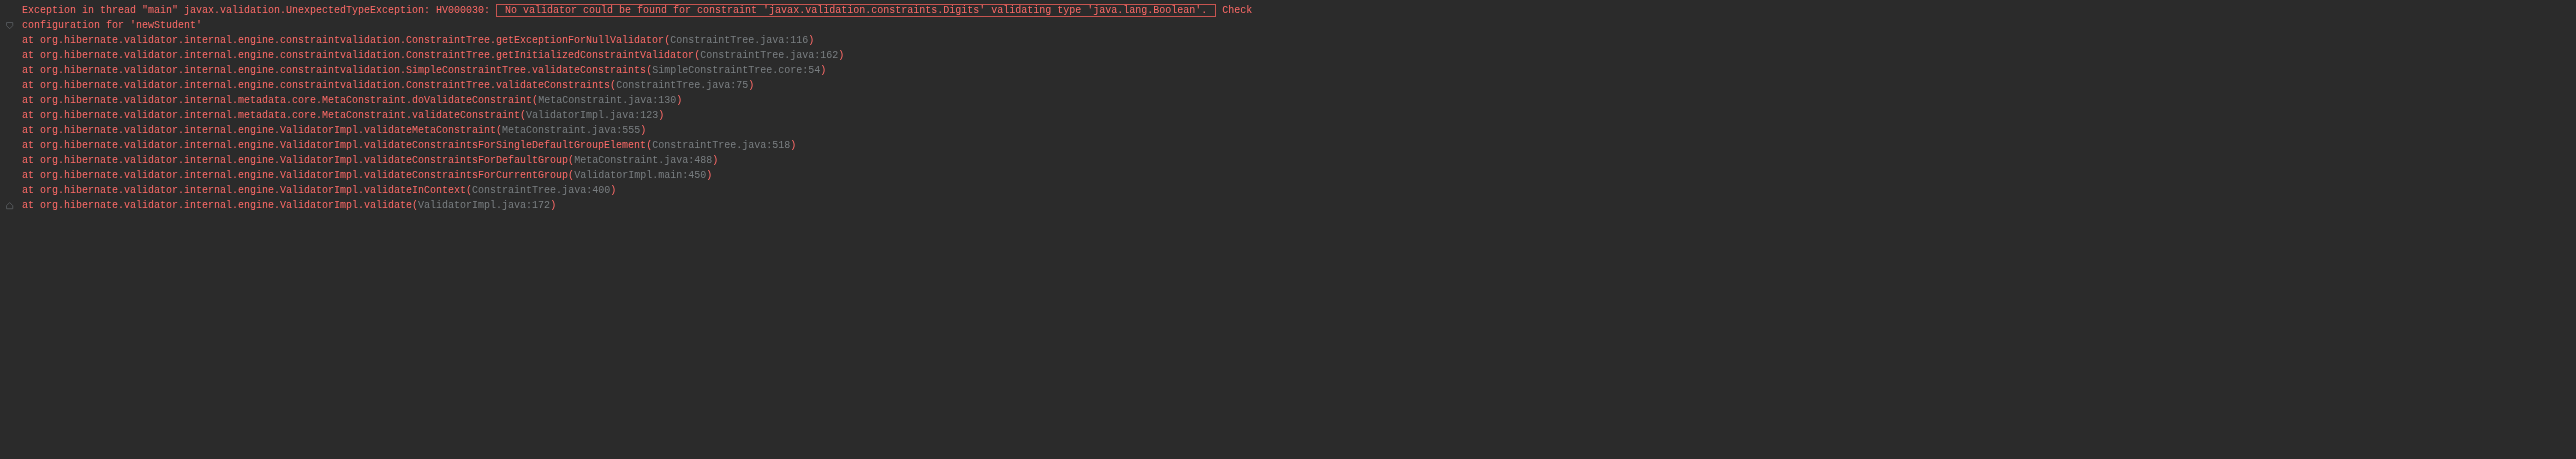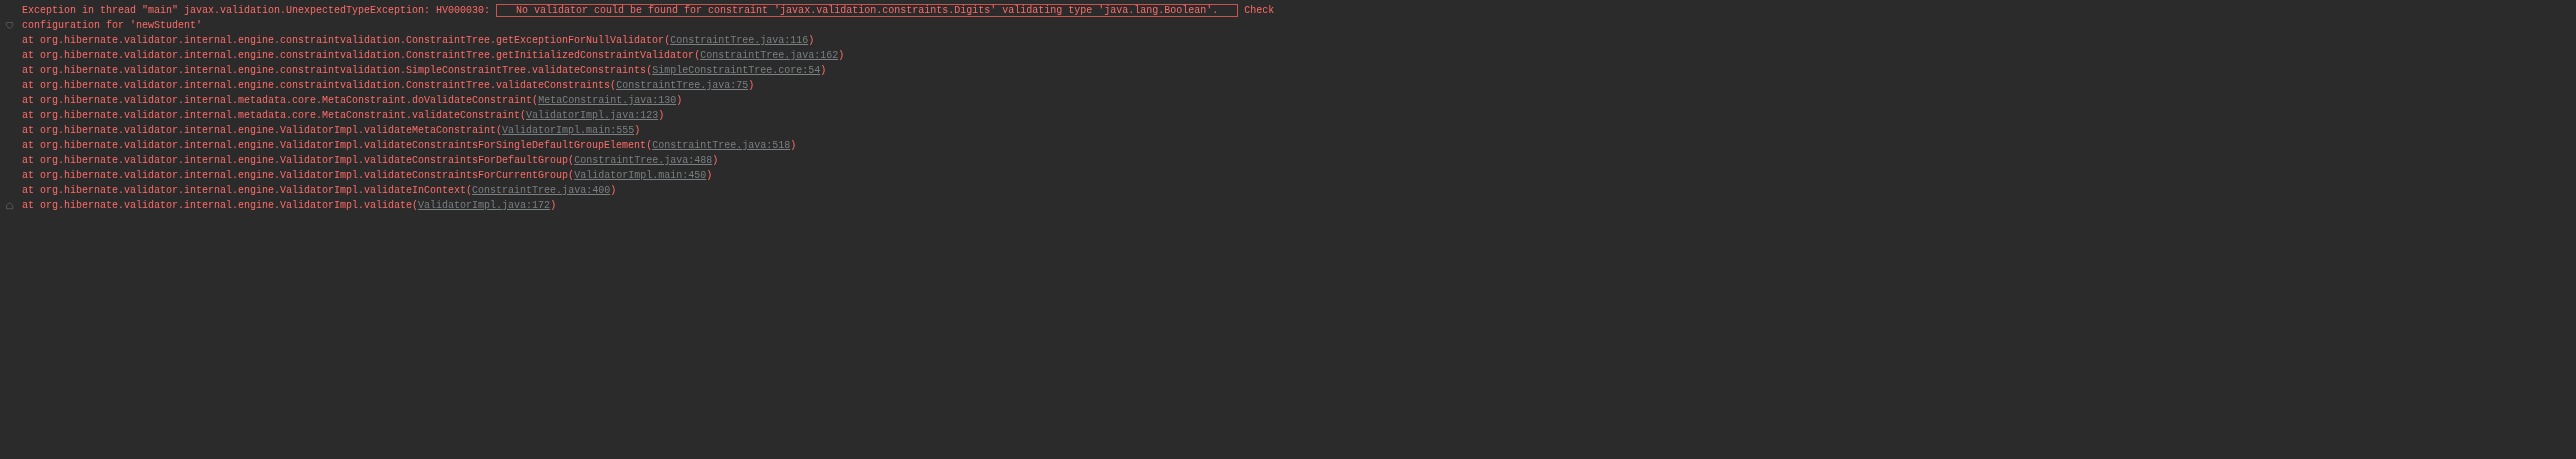--- a/index.html
+++ b/index.html
@@ -23,25 +23,25 @@
     top: 0;
     width: 14px;
     display: flex;
     align-items: center;
     justify-content: center;
     height: 100%;
     color: #5e6366;
   }
   .gutter svg { display: block; }
   .err { color: #ff6b68; }
-  .link { color: #7a7f82; text-decoration: underline; cursor: pointer; }
+  .link { color: #7a7f82; cursor: pointer; }
   .paren { color: #ff6b68; }
   .boxed {
     border: 0.8px solid #c75450;
-    padding: 0 19px;
+    padding: 0 8px;
   }
 </style>
 </head>
 <body>
 
 <div class="line">
   <span class="err">Exception in thread "main" javax.validation.UnexpectedTypeException: HV000030: </span>
   <span class="err boxed">No validator could be found for constraint 'javax.validation.constraints.Digits' validating type 'java.lang.Boolean'.</span>
   <span class="err"> Check </span>
 </div>
@@ -67,27 +67,27 @@
 <div class="line">
   <span class="err">    at </span><span class="err">org.hibernate.validator.internal.engine.constraintvalidation.ConstraintTree.validateConstraints</span><span class="paren">(</span><span class="link">ConstraintTree.java:75</span><span class="paren">)</span>
 </div>
 <div class="line">
   <span class="err">    at </span><span class="err">org.hibernate.validator.internal.metadata.core.MetaConstraint.doValidateConstraint</span><span class="paren">(</span><span class="link">MetaConstraint.java:130</span><span class="paren">)</span>
 </div>
 <div class="line">
   <span class="err">    at </span><span class="err">org.hibernate.validator.internal.metadata.core.MetaConstraint.validateConstraint</span><span class="paren">(</span><span class="link">ValidatorImpl.java:123</span><span class="paren">)</span>
 </div>
 <div class="line">
-  <span class="err">    at </span><span class="err">org.hibernate.validator.internal.engine.ValidatorImpl.validateMetaConstraint</span><span class="paren">(</span><span class="link">ValidatorImpl.main:555</span><span class="paren">)</span>
+  <span class="err">    at </span><span class="err">org.hibernate.validator.internal.engine.ValidatorImpl.validateMetaConstraint</span><span class="paren">(</span><span class="link">MetaConstraint.java:555</span><span class="paren">)</span>
 </div>
 <div class="line">
   <span class="err">    at </span><span class="err">org.hibernate.validator.internal.engine.ValidatorImpl.validateConstraintsForSingleDefaultGroupElement</span><span class="paren">(</span><span class="link">ConstraintTree.java:518</span><span class="paren">)</span>
 </div>
 <div class="line">
-  <span class="err">    at </span><span class="err">org.hibernate.validator.internal.engine.ValidatorImpl.validateConstraintsForDefaultGroup</span><span class="paren">(</span><span class="link">ConstraintTree.java:488</span><span class="paren">)</span>
+  <span class="err">    at </span><span class="err">org.hibernate.validator.internal.engine.ValidatorImpl.validateConstraintsForDefaultGroup</span><span class="paren">(</span><span class="link">MetaConstraint.java:488</span><span class="paren">)</span>
 </div>
 <div class="line">
   <span class="err">    at </span><span class="err">org.hibernate.validator.internal.engine.ValidatorImpl.validateConstraintsForCurrentGroup</span><span class="paren">(</span><span class="link">ValidatorImpl.main:450</span><span class="paren">)</span>
 </div>
 <div class="line">
   <span class="err">    at </span><span class="err">org.hibernate.validator.internal.engine.ValidatorImpl.validateInContext</span><span class="paren">(</span><span class="link">ConstraintTree.java:400</span><span class="paren">)</span>
 </div>
 <div class="line">
   <span class="gutter">
     <svg width="9.3" height="9.3" viewBox="0 0 12 12">

